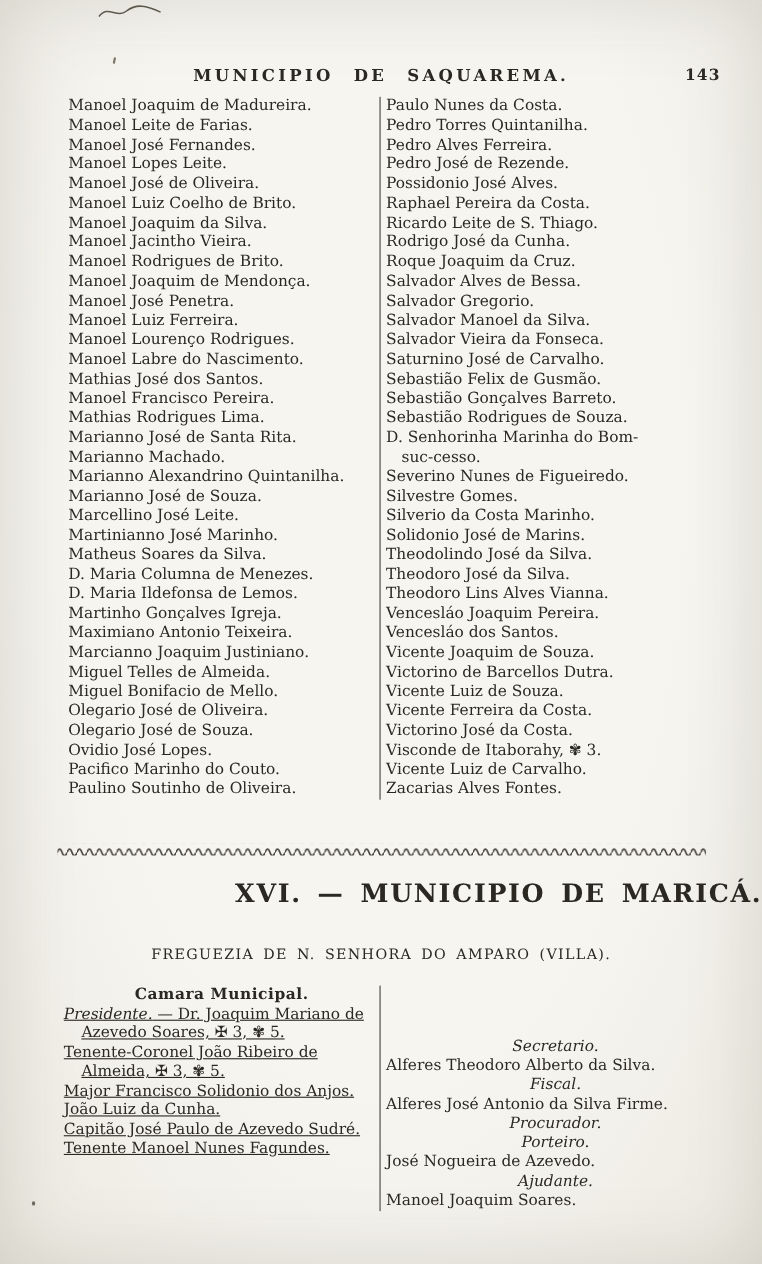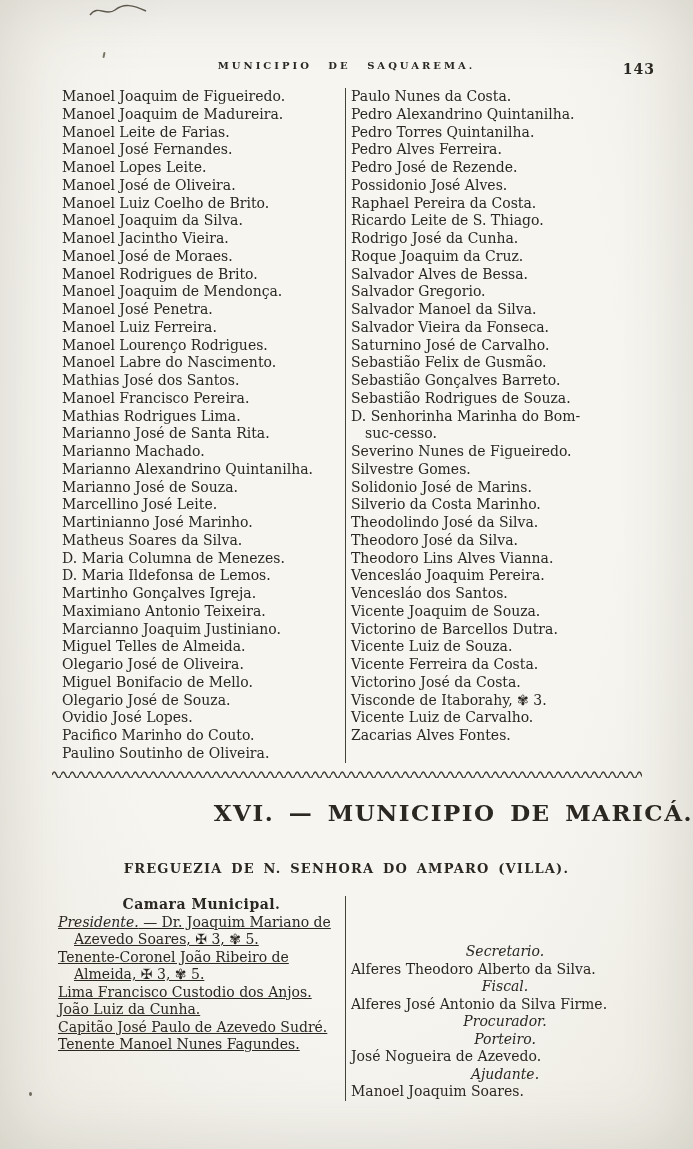--- a/index.html
+++ b/index.html
@@ -6,38 +6,38 @@
   .page {
     position:relative; width:693px; height:1149px; margin:0 auto;
     background:#f3f2ec;
     background-image: radial-gradient(ellipse at 50% 38%, #f6f5f0 55%, #ebe9e0 100%);
     box-shadow: inset 0 0 70px rgba(100,95,78,0.18);
     font-family:"DejaVu Serif","Liberation Serif",serif;
     color:#2b2822; overflow:hidden;
   }
   
   .header { position:absolute; top:60px; left:0; width:100%; height:20px; }
-  .header-title { display:block; text-align:center; font-weight:bold; font-size:10px;
+  .header-title { display:block; text-align:center; font-weight:bold; font-size:15px;
     letter-spacing:3px; word-spacing:10px; }
   .page-number { position:absolute; right:38px; top:1px; font-weight:bold; font-size:14px; letter-spacing:1px; }
   
   .names-cols { position:absolute; top:88px; left:62px; display:flex; align-items:stretch; }
   .names-cols .col { font-size:14px; line-height:17.75px; }
   .col-left-names { width:283px; }
   .col-right-names { width:255px; padding-left:5px; }
   .vline { width:1px; background:#45423a; }
   .text-line { white-space:normal; }
   .hang { padding-left:14px; text-indent:-14px; }
   
   .wavy { position:absolute; top:767px; left:52px; }
   
   .section-title { position:absolute; top:799px; left:0; width:100%; text-align:right;
     font-weight:bold; font-size:23px; letter-spacing:1.5px; word-spacing:5px; }
   .subtitle { position:absolute; top:861px; left:0; width:100%; text-align:center;
-    font-weight:bold; font-size:13px; letter-spacing:1.2px; word-spacing:3px; }
+    font-weight:normal; font-size:13px; letter-spacing:1.2px; word-spacing:3px; }
   
   .lower { position:absolute; top:896px; left:58px; display:flex; align-items:stretch; }
   .lower .col { font-size:14px; line-height:17.5px; }
   .lower-left { width:287px; }
   .lower-right { width:308px; padding-left:5px;margin-top:47px; }
   .camara-heading { text-align:center; font-weight:bold; letter-spacing:0.5px; }
   .role-line { text-align:center; font-style:italic; }
   .lower-left .hang { padding-left:16px; text-indent:-16px;text-decoration:underline; }
   
   .pen-mark { position:absolute; left:88px; top:2px; }
@@ -55,30 +55,28 @@
   <div class="speck-a"></div>
   <div class="speck-b"></div>
 
   <div class="header">
     <span class="header-title">MUNICIPIO DE SAQUAREMA.</span>
     <span class="page-number">143</span>
   </div>
 
   <div class="names-cols">
     <div class="col col-left-names">
-        <div class="text-line hang">Manoel Joaquim de Figueiredo.</div>
         <div class="text-line hang">Manoel Joaquim de Madureira.</div>
         <div class="text-line hang">Manoel Leite de Farias.</div>
         <div class="text-line hang">Manoel José Fernandes.</div>
         <div class="text-line hang">Manoel Lopes Leite.</div>
         <div class="text-line hang">Manoel José de Oliveira.</div>
         <div class="text-line hang">Manoel Luiz Coelho de Brito.</div>
         <div class="text-line hang">Manoel Joaquim da Silva.</div>
         <div class="text-line hang">Manoel Jacintho Vieira.</div>
-        <div class="text-line hang">Manoel José de Moraes.</div>
         <div class="text-line hang">Manoel Rodrigues de Brito.</div>
         <div class="text-line hang">Manoel Joaquim de Mendonça.</div>
         <div class="text-line hang">Manoel José Penetra.</div>
         <div class="text-line hang">Manoel Luiz Ferreira.</div>
         <div class="text-line hang">Manoel Lourenço Rodrigues.</div>
         <div class="text-line hang">Manoel Labre do Nascimento.</div>
         <div class="text-line hang">Mathias José dos Santos.</div>
         <div class="text-line hang">Manoel Francisco Pereira.</div>
         <div class="text-line hang">Mathias Rodrigues Lima.</div>
         <div class="text-line hang">Marianno José de Santa Rita.</div>
@@ -87,52 +85,51 @@
         <div class="text-line hang">Marianno José de Souza.</div>
         <div class="text-line hang">Marcellino José Leite.</div>
         <div class="text-line hang">Martinianno José Marinho.</div>
         <div class="text-line hang">Matheus Soares da Silva.</div>
         <div class="text-line hang">D. Maria Columna de Menezes.</div>
         <div class="text-line hang">D. Maria Ildefonsa de Lemos.</div>
         <div class="text-line hang">Martinho Gonçalves Igreja.</div>
         <div class="text-line hang">Maximiano Antonio Teixeira.</div>
         <div class="text-line hang">Marcianno Joaquim Justiniano.</div>
         <div class="text-line hang">Miguel Telles de Almeida.</div>
+        <div class="text-line hang">Miguel Bonifacio de Mello.</div>
         <div class="text-line hang">Olegario José de Oliveira.</div>
-        <div class="text-line hang">Miguel Bonifacio de Mello.</div>
         <div class="text-line hang">Olegario José de Souza.</div>
         <div class="text-line hang">Ovidio José Lopes.</div>
         <div class="text-line hang">Pacifico Marinho do Couto.</div>
         <div class="text-line hang">Paulino Soutinho de Oliveira.</div>
       </div>
     <div class="vline"></div>
     <div class="col col-right-names">
         <div class="text-line hang">Paulo Nunes da Costa.</div>
-        <div class="text-line hang">Pedro Alexandrino Quintanilha.</div>
         <div class="text-line hang">Pedro Torres Quintanilha.</div>
         <div class="text-line hang">Pedro Alves Ferreira.</div>
         <div class="text-line hang">Pedro José de Rezende.</div>
         <div class="text-line hang">Possidonio José Alves.</div>
         <div class="text-line hang">Raphael Pereira da Costa.</div>
         <div class="text-line hang">Ricardo Leite de S. Thiago.</div>
         <div class="text-line hang">Rodrigo José da Cunha.</div>
         <div class="text-line hang">Roque Joaquim da Cruz.</div>
         <div class="text-line hang">Salvador Alves de Bessa.</div>
         <div class="text-line hang">Salvador Gregorio.</div>
         <div class="text-line hang">Salvador Manoel da Silva.</div>
         <div class="text-line hang">Salvador Vieira da Fonseca.</div>
         <div class="text-line hang">Saturnino José de Carvalho.</div>
         <div class="text-line hang">Sebastião Felix de Gusmão.</div>
         <div class="text-line hang">Sebastião Gonçalves Barreto.</div>
         <div class="text-line hang">Sebastião Rodrigues de Souza.</div>
         <div class="text-line hang">D. Senhorinha Marinha do Bom-suc-cesso.</div>
         <div class="text-line hang">Severino Nunes de Figueiredo.</div>
         <div class="text-line hang">Silvestre Gomes.</div>
+        <div class="text-line hang">Silverio da Costa Marinho.</div>
         <div class="text-line hang">Solidonio José de Marins.</div>
-        <div class="text-line hang">Silverio da Costa Marinho.</div>
         <div class="text-line hang">Theodolindo José da Silva.</div>
         <div class="text-line hang">Theodoro José da Silva.</div>
         <div class="text-line hang">Theodoro Lins Alves Vianna.</div>
         <div class="text-line hang">Vencesláo Joaquim Pereira.</div>
         <div class="text-line hang">Vencesláo dos Santos.</div>
         <div class="text-line hang">Vicente Joaquim de Souza.</div>
         <div class="text-line hang">Victorino de Barcellos Dutra.</div>
         <div class="text-line hang">Vicente Luiz de Souza.</div>
         <div class="text-line hang">Vicente Ferreira da Costa.</div>
         <div class="text-line hang">Victorino José da Costa.</div>
@@ -153,21 +150,21 @@
 
   <div class="section-title">XVI. — MUNICIPIO DE MARICÁ.</div>
   <div class="subtitle">FREGUEZIA DE N. SENHORA DO AMPARO (VILLA).</div>
 
   <div class="lower">
     <div class="col lower-left">
       <div class="camara-heading">Camara Municipal.</div>
       <div>
           <div class="text-line hang"><i>Presidente.</i> — Dr. Joaquim Mariano de Azevedo Soares, ✠ 3, ✾ 5.</div>
           <div class="text-line hang">Tenente-Coronel João Ribeiro de Almeida, ✠ 3, ✾ 5.</div>
-          <div class="text-line hang">Lima Francisco Custodio dos Anjos.</div>
+          <div class="text-line hang">Major Francisco Solidonio dos Anjos.</div>
           <div class="text-line hang">João Luiz da Cunha.</div>
           <div class="text-line hang">Capitão José Paulo de Azevedo Sudré.</div>
           <div class="text-line hang">Tenente Manoel Nunes Fagundes.</div>
         </div>
     </div>
     <div class="vline"></div>
     <div class="col lower-right">
         <div class="text-line role-line"><i>Secretario.</i></div>
         <div class="text-line hang">Alferes Theodoro Alberto da Silva.</div>
         <div class="text-line role-line"><i>Fiscal.</i></div>

